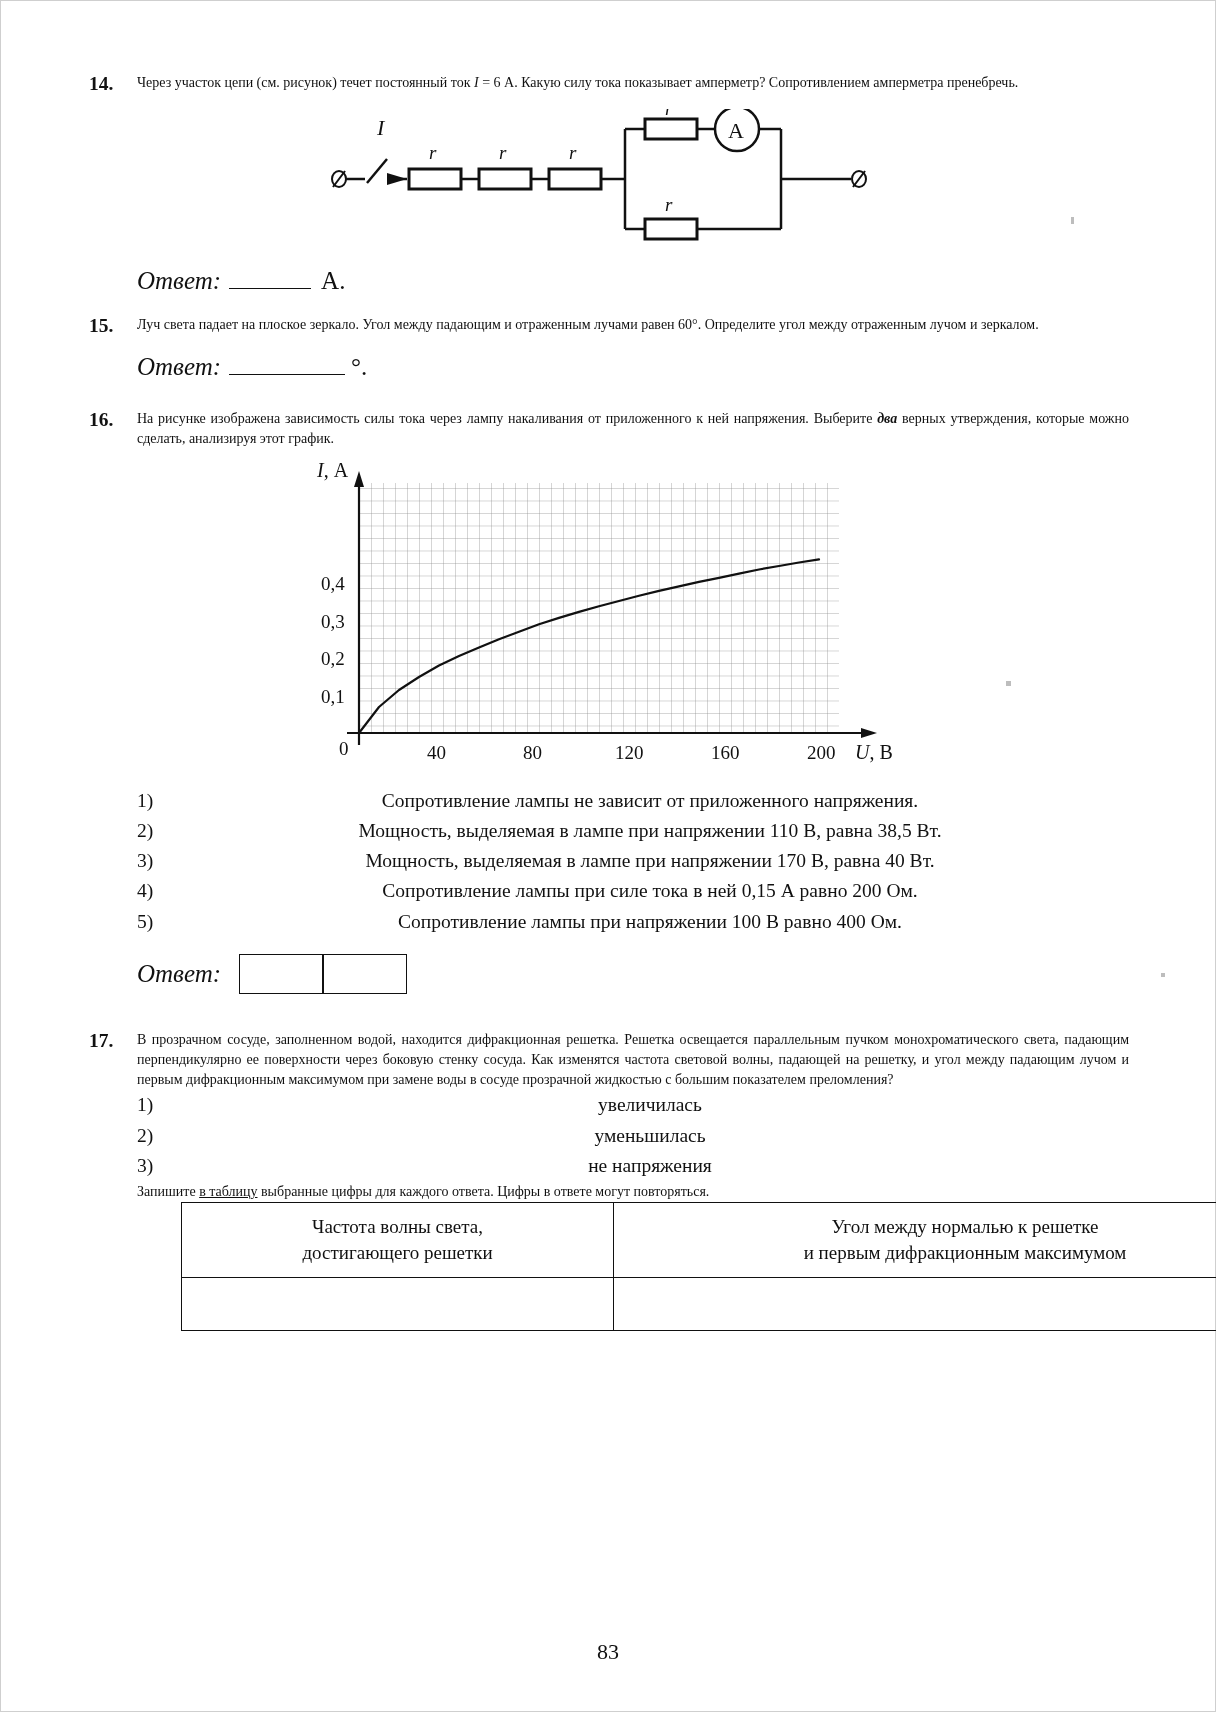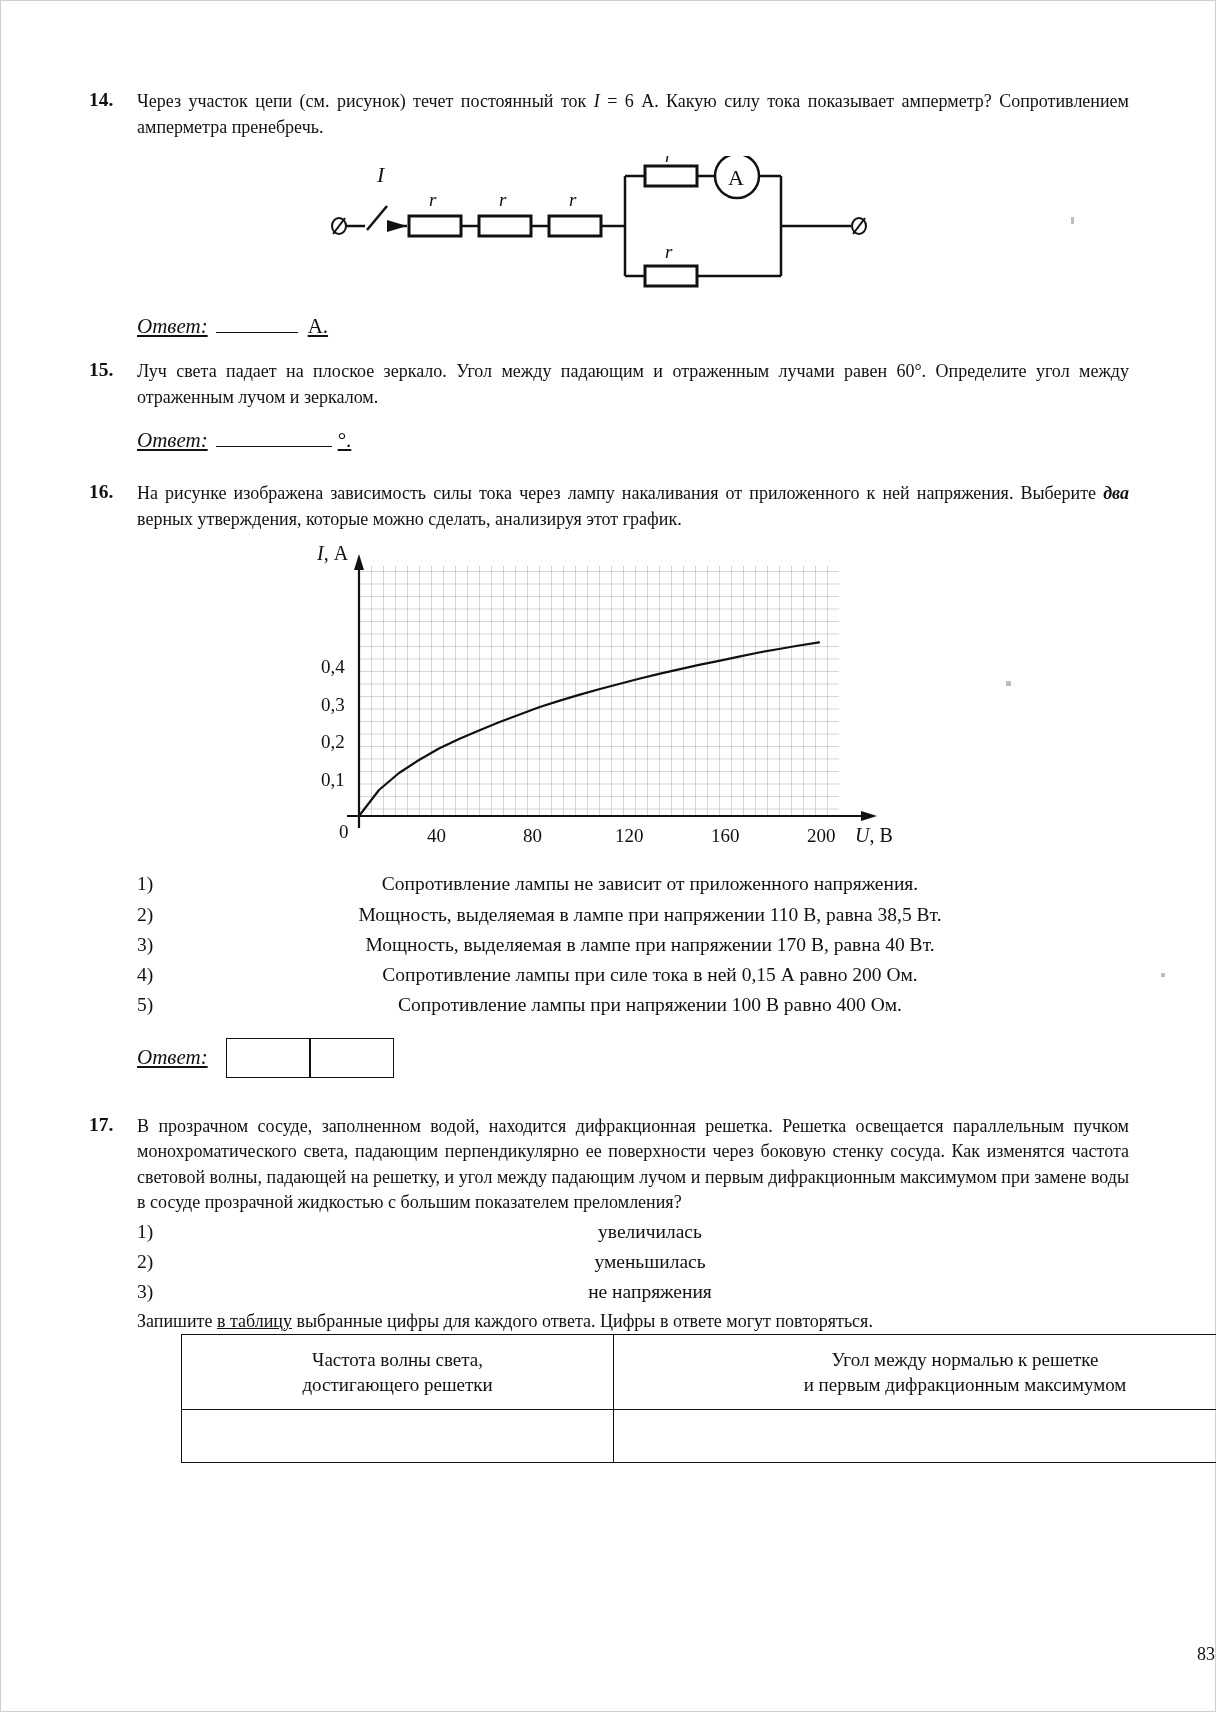--- a/index.html
+++ b/index.html
@@ -19,55 +19,54 @@
     position: absolute;
     left: 0; top: 0;
     width: 1216px;
     height: 1712px;
     border: 1px solid #cfcfcf;
     box-sizing: border-box;
   }
   .content {
     position: absolute;
     left: 88px;
-    top: 88px;
+    top: 72px;
     width: 1040px;
   }
 
   
   .task {
     position: relative;
     margin-bottom: 8px;
   }
   .task-num {
     position: absolute;
     left: 0;
     top: 0;
     width: 42px;
     font-weight: bold;
     font-size: 19.5px;
     text-align: left;
   }
   .task-body {
     margin-left: 48px;
-    font-size: 18px;
+    font-size: 14px;
     line-height: 1.42;
     text-align: justify;
   }
   .task-body p { margin: 0; }
   .it { font-style: italic; }
   .bi { font-style: italic; font-weight: bold; }
 
   .answer-line {
     margin-left: 48px;
-    font-size: 21px;
+    font-size: 25px;
     margin-top: 18px;
     display: flex;
     align-items: baseline;
-    text-decoration: underline;
   }
   .answer-label {
     font-style: italic;
     font-weight: normal;
     margin-right: 8px;
   }
   .blank {
     display: inline-block;
     border-bottom: 1.6px solid #111;
     height: 16px;
@@ -129,22 +128,22 @@
   }
   .res-head td { height: 62px; }
   .res-body td { height: 40px; }
 
   
   .page-number {
     position: absolute;
     left: 0;
     right: 0;
     bottom: 46px;
-    text-align: right;
-    font-size: 18px;
+    text-align: center;
+    font-size: 22px;
   }
 
   
   .figure-circuit {
     position: relative;
     height: 140px;
     margin-top: 16px;
   }
   .fig-svg { display: block; margin: 0 auto; }
 

